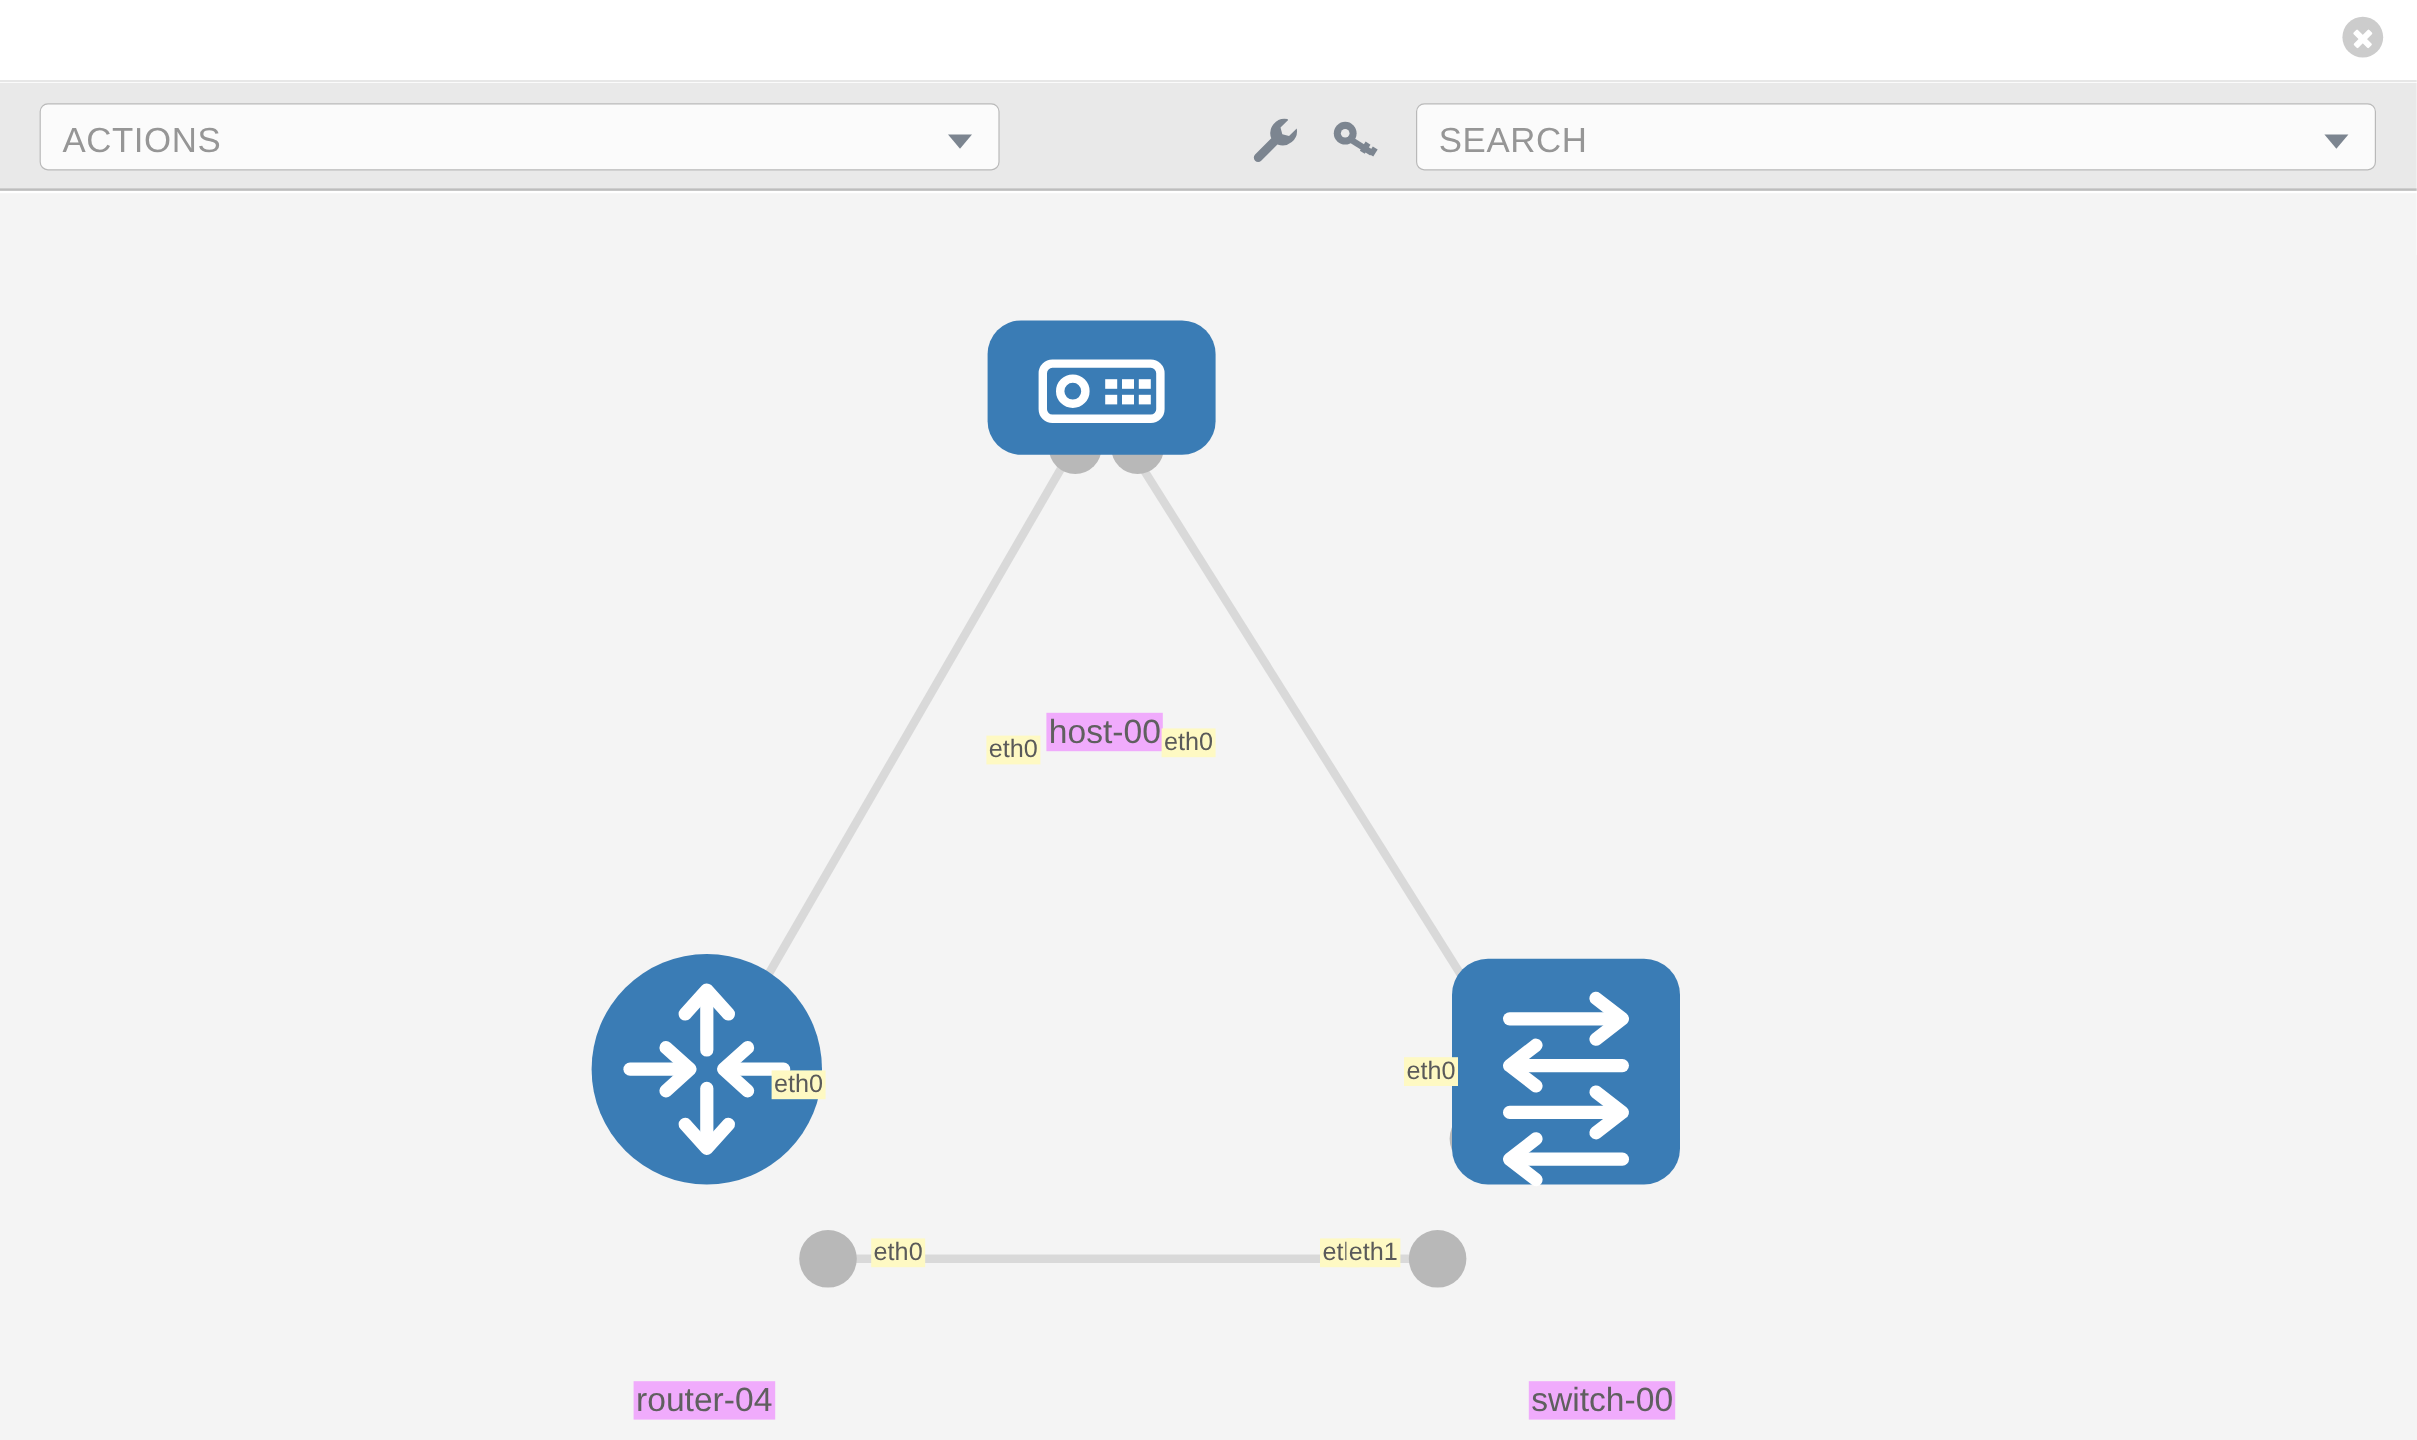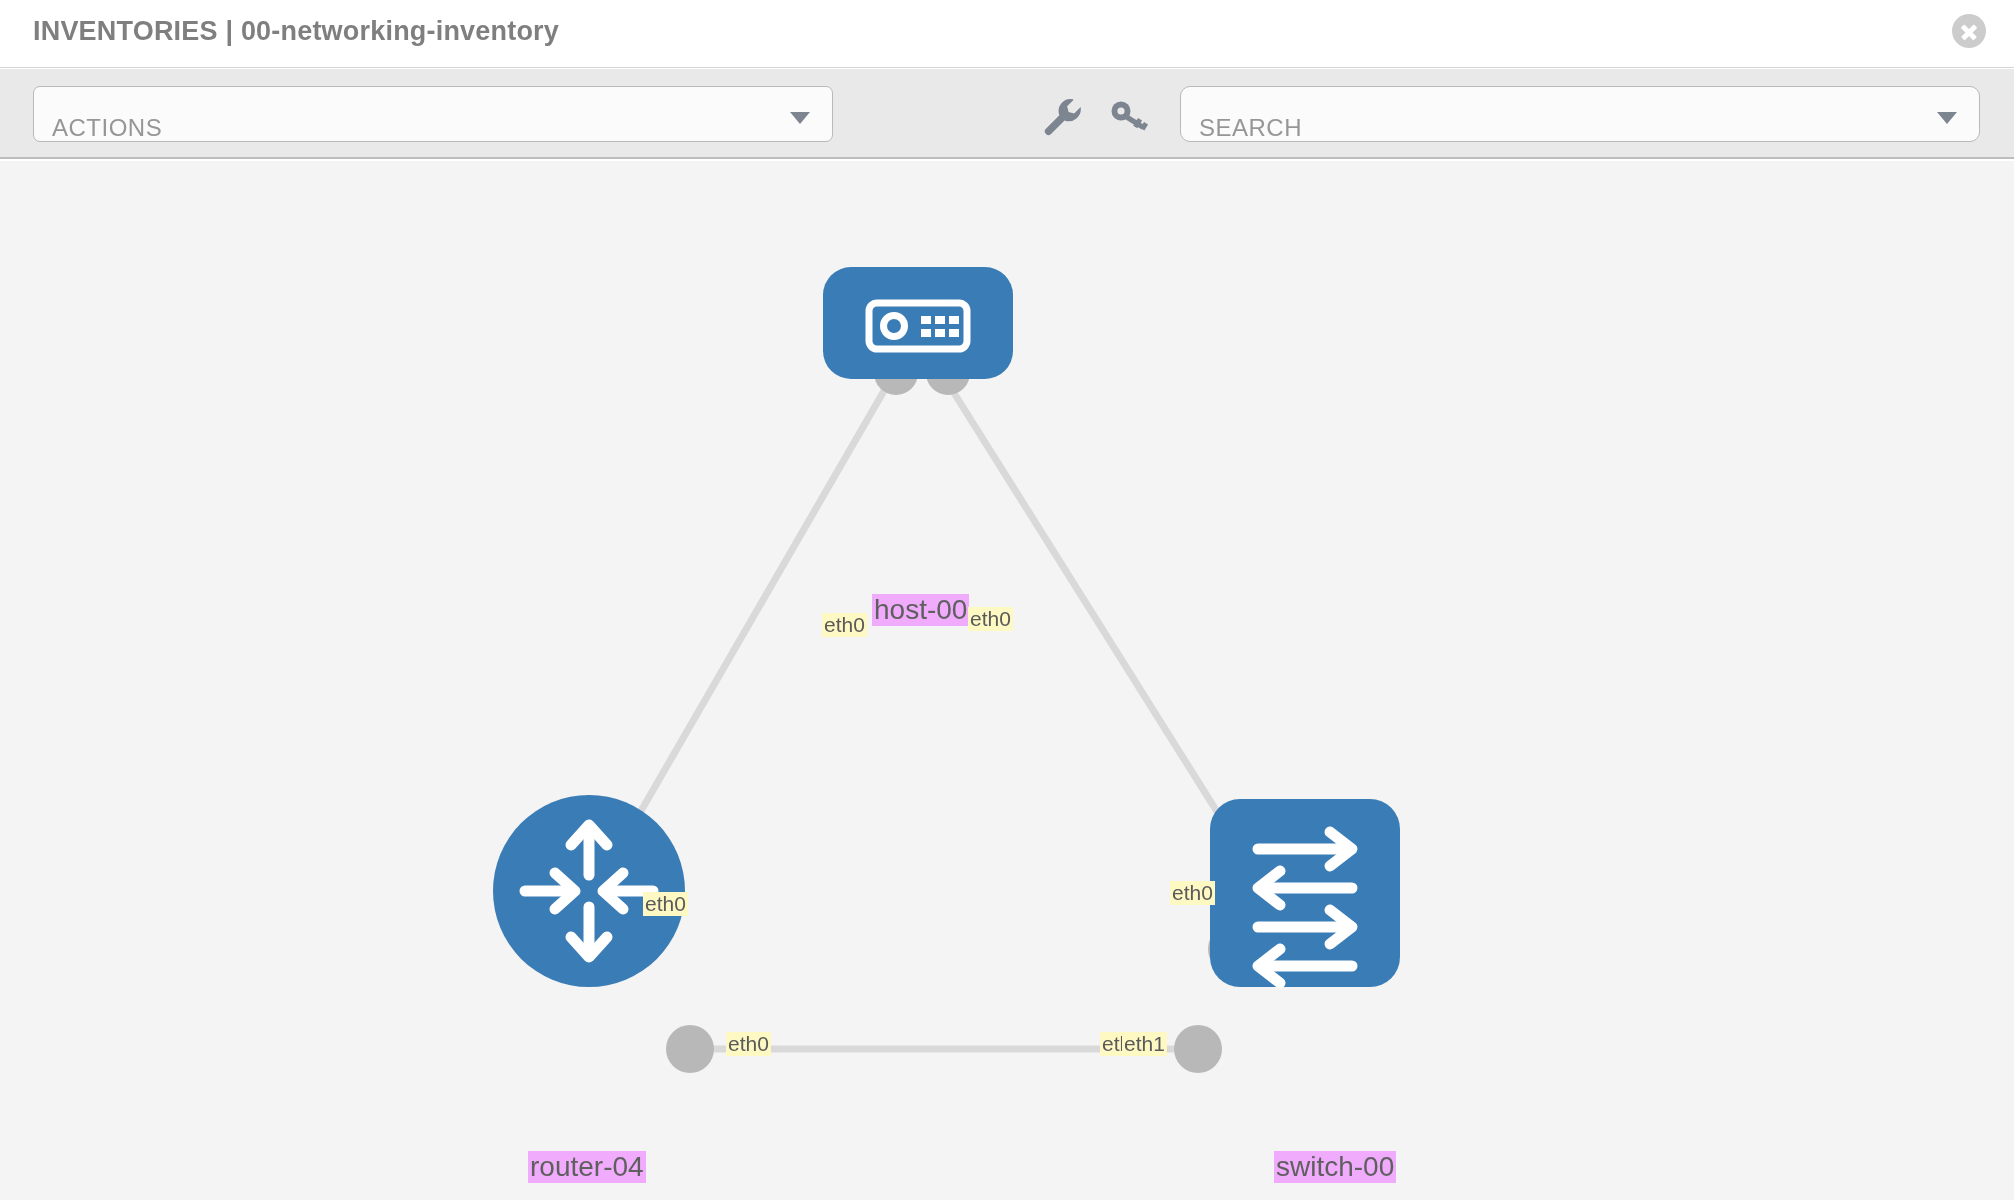--- a/index.html
+++ b/index.html
@@ -75,37 +75,36 @@
     position: absolute;
     background: #fbfbfb;
     border: 1px solid #b9b9b9;
     border-radius: 7px;
     height: 56px;
   }
   .select-box .sel-label {
     position: absolute;
     left: 18px;
     top: 15px;
-    font-size: 24px;
+    font-size: 29px;
     color: #969696;
     letter-spacing: 0.5px;
     white-space: nowrap;
-    margin-top: 12px;
   }
   .caret {
     position: absolute;
     right: 22px;
     top: 25px;
     width: 0; height: 0;
     border-left: 10px solid transparent;
     border-right: 10px solid transparent;
     border-top: 12px solid #7c8590;
   }
   #actions-select { left: 33px; top: 17px; width: 800px; }
-  #search-select  { left: 1180px; top: 17px; width: 800px; border-radius: 10px; }
+  #search-select  { left: 1180px; top: 17px; width: 800px; }
 
   .tool-icon {
     position: absolute;
     top: 27px;
     width: 44px;
     height: 40px;
     cursor: pointer;
   }
   #wrench-icon { left: 1040px; }
   #key-icon    { left: 1108px; }
@@ -138,21 +137,20 @@
     white-space: nowrap;
     padding: 0 2px;
   }
 </style>
 </head>
 <body>
 
 <div id="app">
 
   <div class="header">
-    <div class="header-title">INVENTORIES | 00-networking-inventory</div>
     <div class="close-btn" title="close"></div>
   </div>
 
   <div class="toolbar">
 
     <div class="select-box" id="actions-select">
       <span class="sel-label">ACTIONS</span>
       <span class="caret"></span>
     </div>
 

